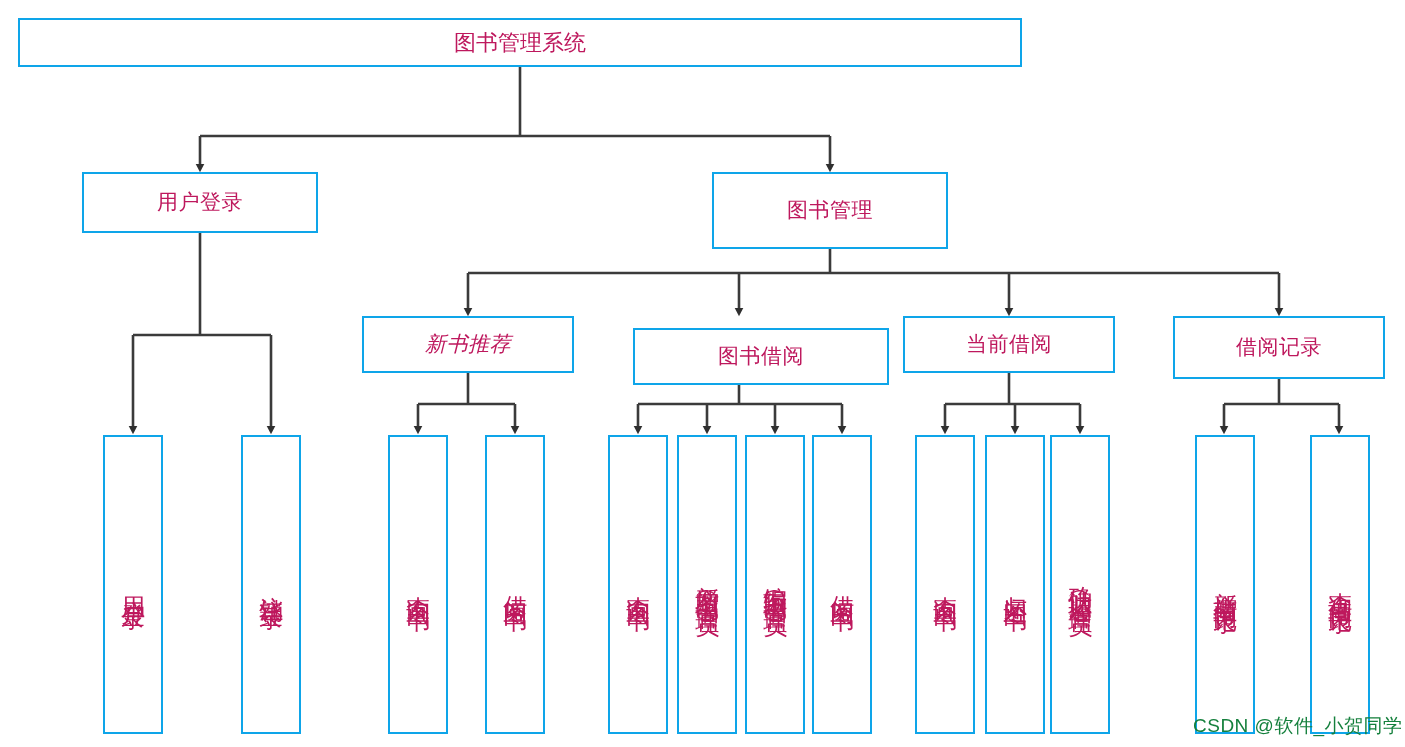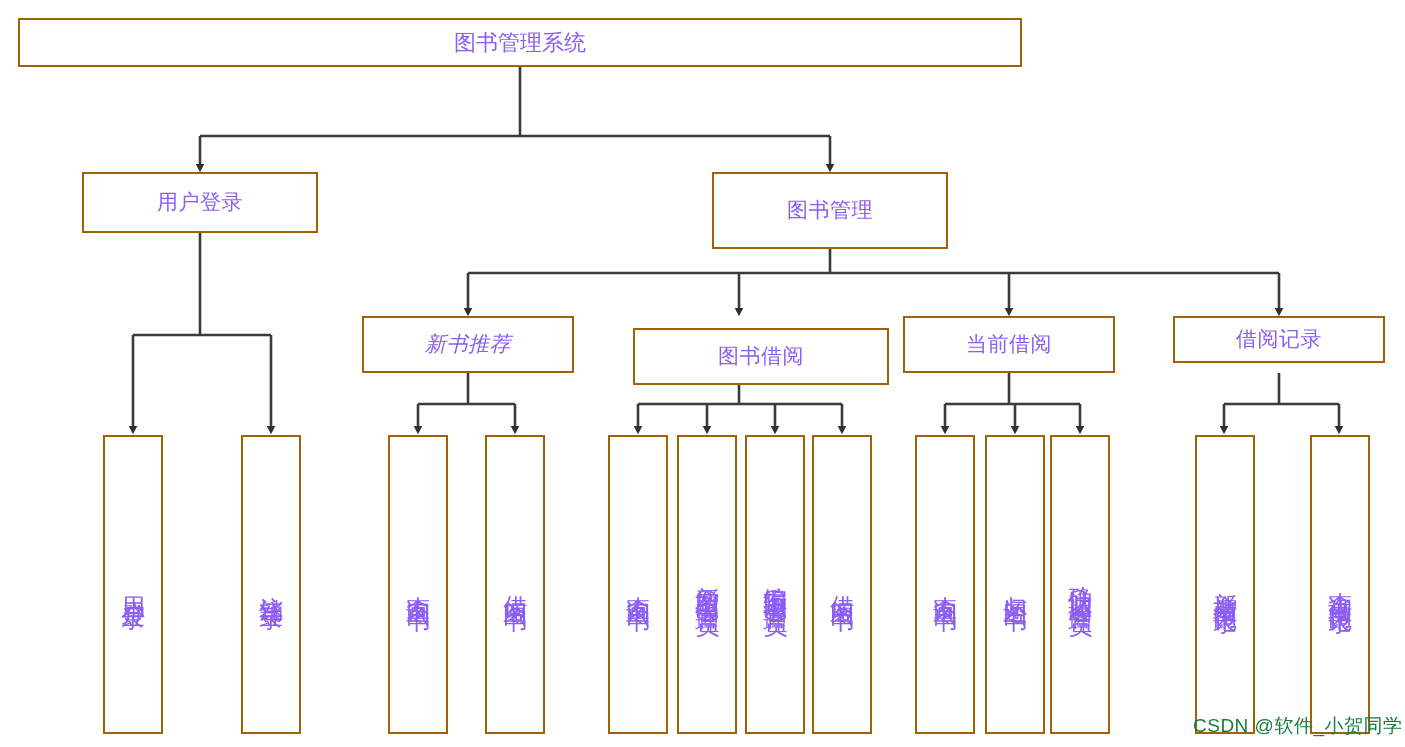--- a/index.html
+++ b/index.html
@@ -23,23 +23,23 @@
     position: absolute;
     left: 0;
     top: 0;
     width: 1405px;
     height: 747px;
     pointer-events: none;
   }
   .node {
     position: absolute;
     box-sizing: border-box;
-    border: 2px solid #a16207;
+    border: 2px solid #0ea5e9;
     background: #ffffff;
-    color: #8b5cf6;
+    color: #be185d;
     display: flex;
     align-items: center;
     justify-content: center;
     text-align: right;
     line-height: 1.18;
   }
   .node-h {
     font-size: 21px;
     letter-spacing: 0.5px;
   }
@@ -139,21 +139,21 @@
 
   <div class="node node-h" style="left:362px; top:316px; width:212px; height:57px;font-style:italic;">
     <span>新书推荐</span>
   </div>
   <div class="node node-h" style="left:633px; top:328px; width:256px; height:57px;">
     <span>图书借阅</span>
   </div>
   <div class="node node-h" style="left:903px; top:316px; width:212px; height:57px;">
     <span>当前借阅</span>
   </div>
-  <div class="node node-h" style="left:1173px; top:316px; width:212px; height:47px;">
+  <div class="node node-h" style="left:1173px; top:316px; width:212px; height:63px;">
     <span>借阅记录</span>
   </div>
 
   <div class="node node-v" style="left:103px; top:435px; width:60px; height:299px;">
     <span class="vtext">用户登录</span>
   </div>
   <div class="node node-v" style="left:241px; top:435px; width:60px; height:299px;">
     <span class="vtext">注销登录</span>
   </div>
 

